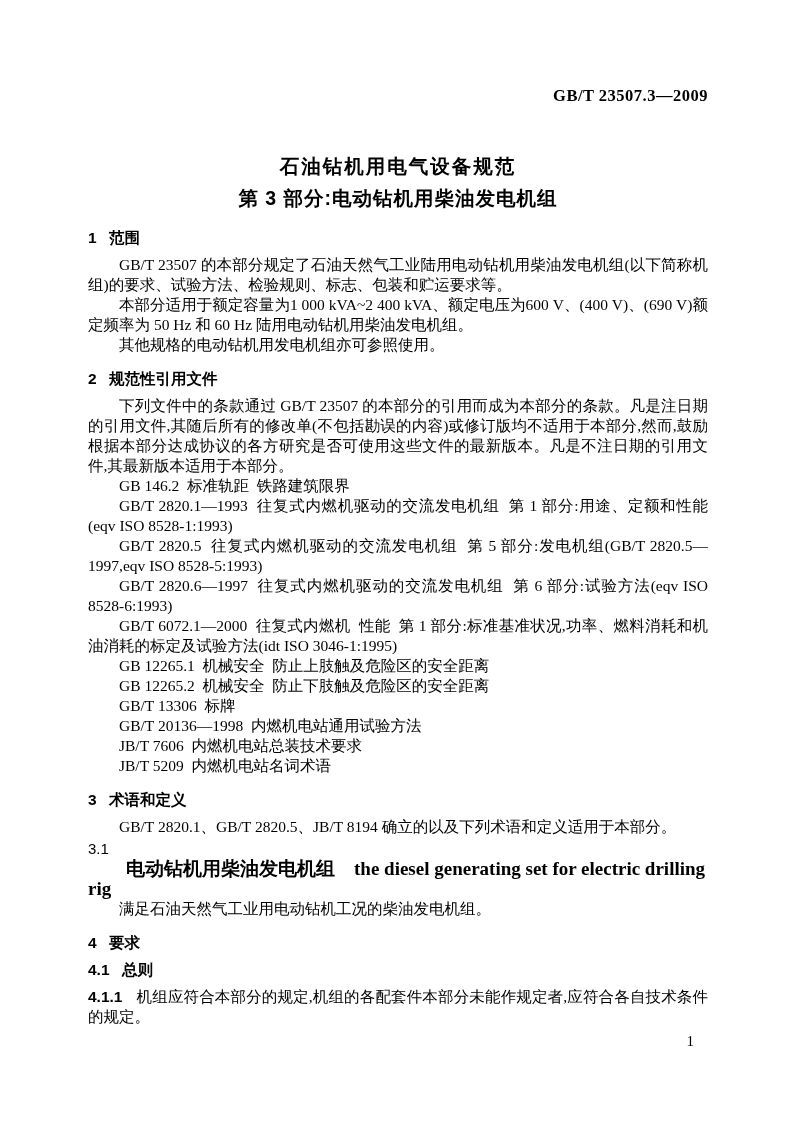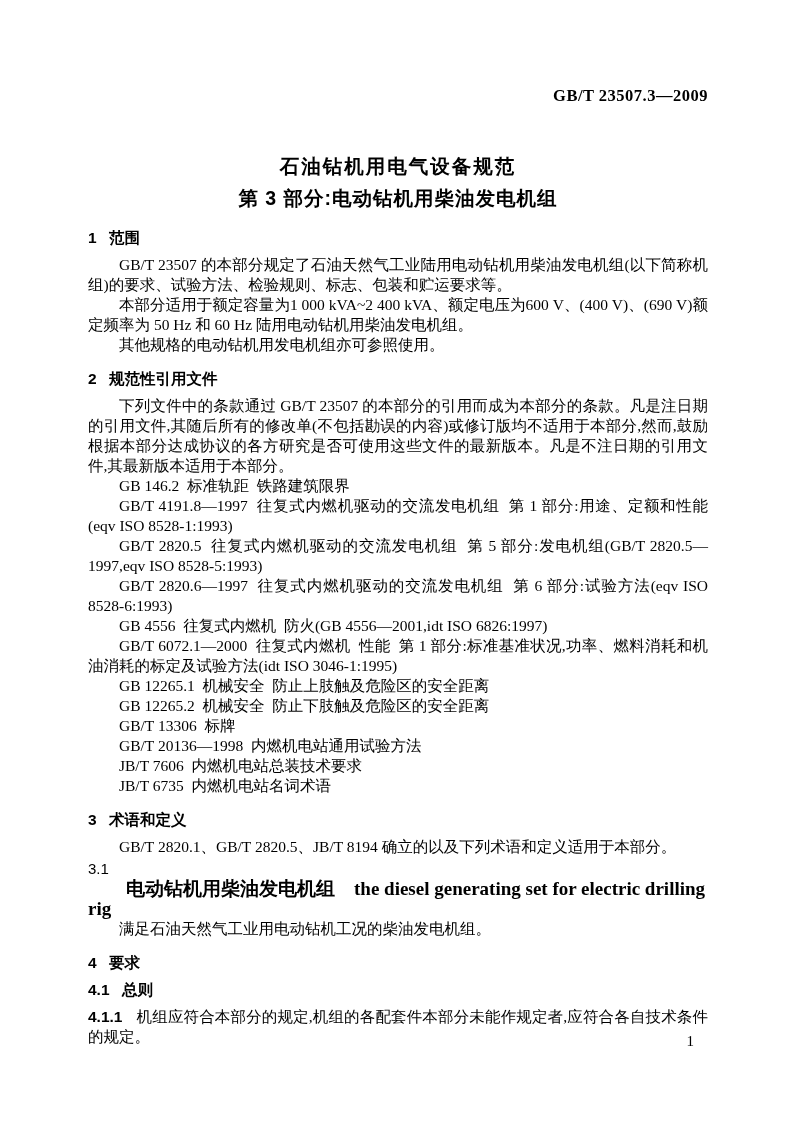--- a/index.html
+++ b/index.html
@@ -109,31 +109,30 @@
       <span class="t2">第 3 部分:电动钻机用柴油发电机组</span>
     </div>
     <div class="body-blocks" id="body-blocks">
         <div class="h"><span class="num">1</span><span class="lbl">范围</span></div>
         <p class="para">GB/T 23507 的本部分规定了石油天然气工业陆用电动钻机用柴油发电机组(以下简称机组)的要求、试验方法、检验规则、标志、包装和贮运要求等。</p>
         <p class="para">本部分适用于额定容量为1 000 kVA~2 400 kVA、额定电压为600 V、(400 V)、(690 V)额定频率为 50 Hz 和 60 Hz 陆用电动钻机用柴油发电机组。</p>
         <p class="para">其他规格的电动钻机用发电机组亦可参照使用。</p>
         <div class="h"><span class="num">2</span><span class="lbl">规范性引用文件</span></div>
         <p class="para">下列文件中的条款通过 GB/T 23507 的本部分的引用而成为本部分的条款。凡是注日期的引用文件,其随后所有的修改单(不包括勘误的内容)或修订版均不适用于本部分,然而,鼓励根据本部分达成协议的各方研究是否可使用这些文件的最新版本。凡是不注日期的引用文件,其最新版本适用于本部分。</p>
         <p class="ref">GB 146.2  标准轨距  铁路建筑限界</p>
-        <p class="ref">GB/T 4191.8—1997  往复式内燃机驱动的交流发电机组  第 1 部分:用途、定额和性能(eqv ISO 8528-1:1993)</p>
+        <p class="ref">GB/T 2820.1—1993  往复式内燃机驱动的交流发电机组  第 1 部分:用途、定额和性能(eqv ISO 8528-1:1993)</p>
         <p class="ref">GB/T 2820.5  往复式内燃机驱动的交流发电机组  第 5 部分:发电机组(GB/T 2820.5—1997,eqv ISO 8528-5:1993)</p>
         <p class="ref">GB/T 2820.6—1997  往复式内燃机驱动的交流发电机组  第 6 部分:试验方法(eqv ISO 8528-6:1993)</p>
-        <p class="ref">GB 4556  往复式内燃机  防火(GB 4556—2001,idt ISO 6826:1997)</p>
         <p class="ref">GB/T 6072.1—2000  往复式内燃机  性能  第 1 部分:标准基准状况,功率、燃料消耗和机油消耗的标定及试验方法(idt ISO 3046-1:1995)</p>
         <p class="ref">GB 12265.1  机械安全  防止上肢触及危险区的安全距离</p>
         <p class="ref">GB 12265.2  机械安全  防止下肢触及危险区的安全距离</p>
         <p class="ref">GB/T 13306  标牌</p>
         <p class="ref">GB/T 20136—1998  内燃机电站通用试验方法</p>
         <p class="ref">JB/T 7606  内燃机电站总装技术要求</p>
-        <p class="ref">JB/T 6735  内燃机电站名词术语</p>
+        <p class="ref">JB/T 5209  内燃机电站名词术语</p>
         <div class="h"><span class="num">3</span><span class="lbl">术语和定义</span></div>
         <p class="para">GB/T 2820.1、GB/T 2820.5、JB/T 8194 确立的以及下列术语和定义适用于本部分。</p>
         <div class="cnumline">3.1</div>
         <div class="term"><span class="zh">电动钻机用柴油发电机组</span><span class="en">the diesel generating set for electric drilling rig</span></div>
         <p class="para">满足石油天然气工业用电动钻机工况的柴油发电机组。</p>
         <div class="h"><span class="num">4</span><span class="lbl">要求</span></div>
         <div class="h subheading"><span class="num">4.1</span><span class="lbl">总则</span></div>
         <div class="clausep"><span class="cnum">4.1.1</span><span class="ctext">机组应符合本部分的规定,机组的各配套件本部分未能作规定者,应符合各自技术条件的规定。</span></div>
       </div>
   </div>

